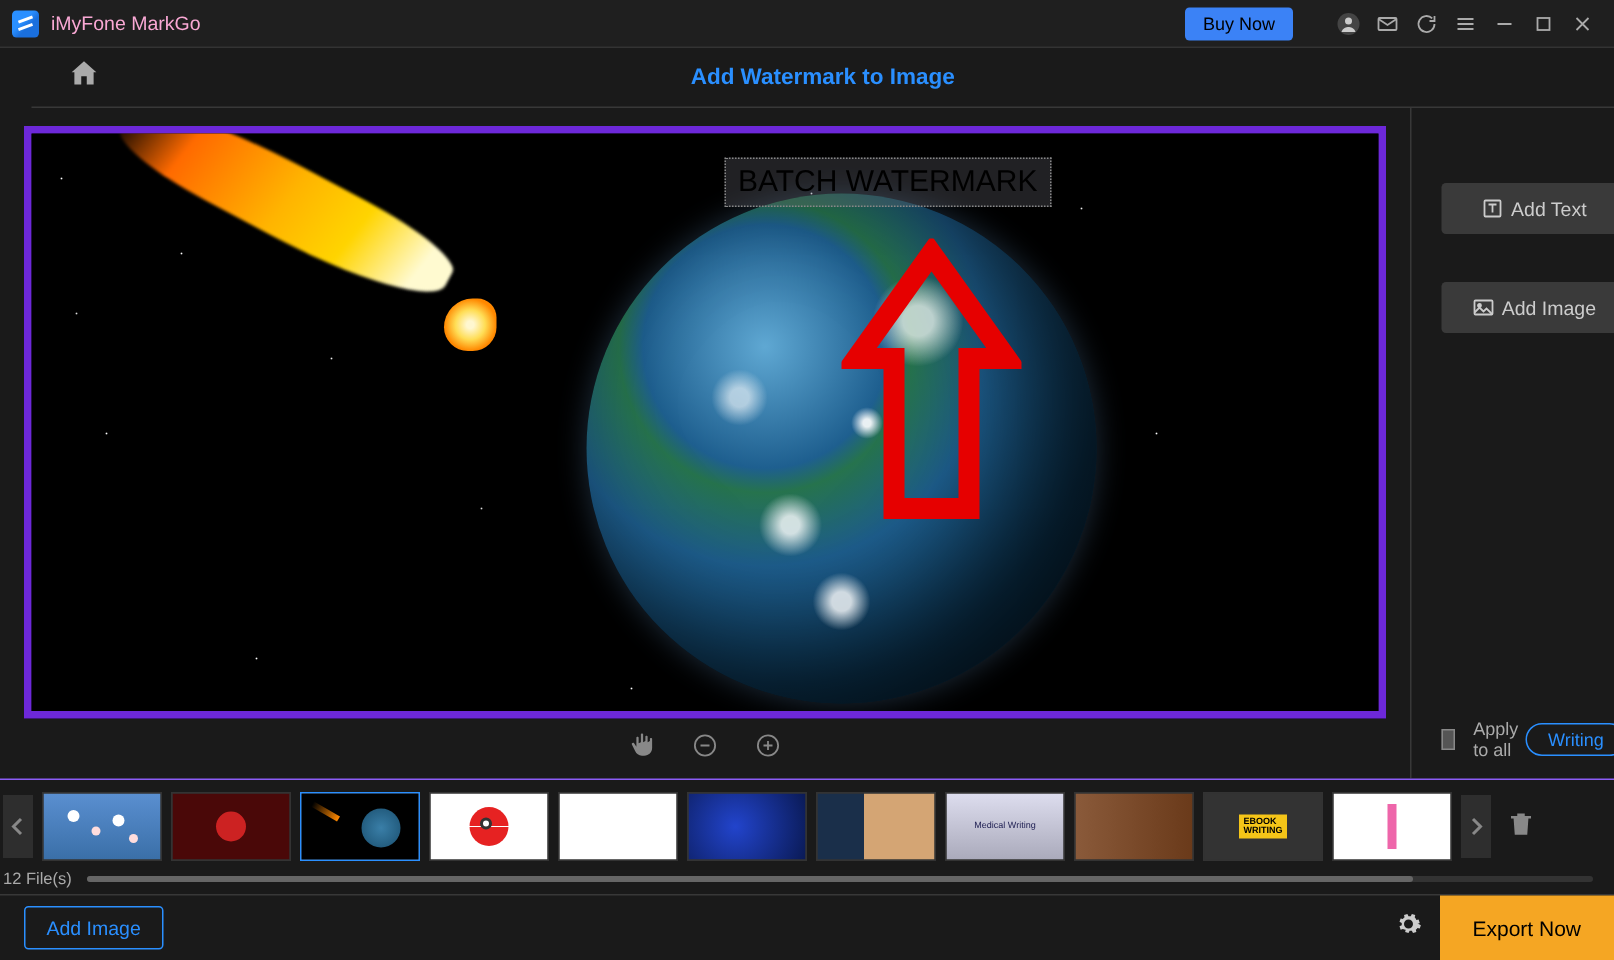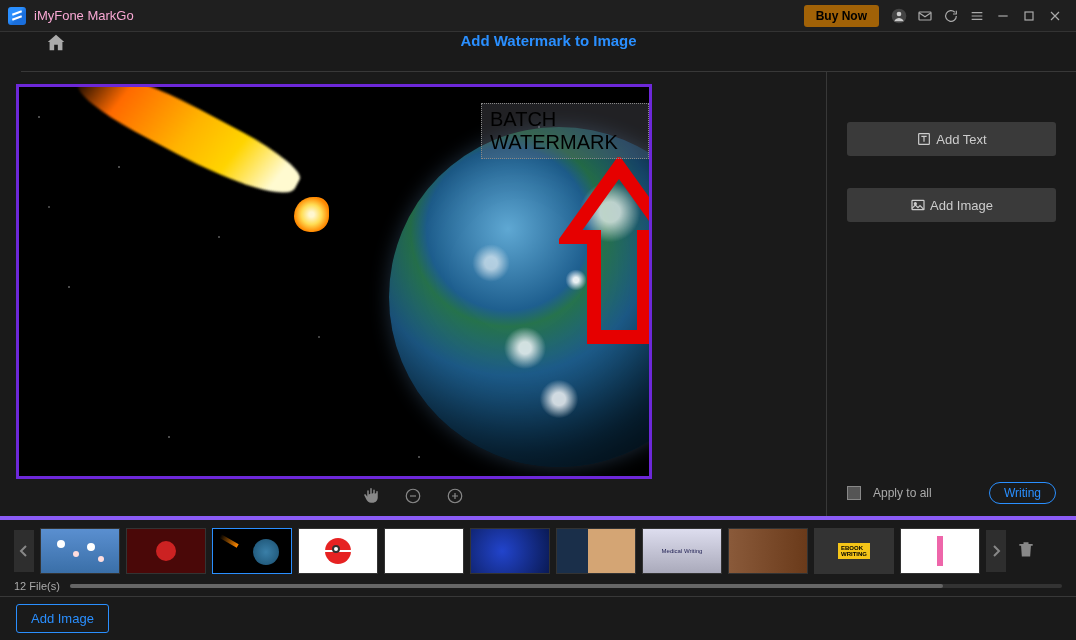--- a/index.html
+++ b/index.html
@@ -2,31 +2,31 @@
 <html><head>
 <meta charset="utf-8">
 <style>
 *{margin:0;padding:0;box-sizing:border-box;font-family:Arial,sans-serif;}
 body{background:#1a1a1a;color:#ccc;width:1076px;height:640px;overflow:hidden;display:flex;flex-direction:column;}
 .titlebar{height:32px;background:#1f1f1f;display:flex;align-items:center;padding:0 8px;border-bottom:1px solid #333;}
 .logo{width:18px;height:18px;background:linear-gradient(135deg,#2a8fff 40%,#1a6fdd 60%);border-radius:3px;margin-right:8px;position:relative;}
 .logo::before{content:"";position:absolute;width:10px;height:2px;background:#fff;top:5px;left:4px;transform:rotate(-20deg);}
 .logo::after{content:"";position:absolute;width:10px;height:2px;background:#fff;top:10px;left:4px;transform:rotate(-20deg);}
 .app-title{color:#f9a8d4;font-size:13px;flex:1;}
-.buy-btn{background:#a16207;color:#000;border:none;border-radius:3px;padding:4px 12px;font-size:12px;cursor:pointer;margin-right:7px;font-weight:bold;}
+.buy-btn{background:#3b82f6;color:#000;border:none;border-radius:3px;padding:4px 12px;font-size:12px;cursor:pointer;margin-right:24px;}
 .tb-icon{width:26px;height:26px;display:flex;align-items:center;justify-content:center;color:#aaa;cursor:pointer;}
 .tb-icon svg{width:16px;height:16px;}
-.header{height:40px;display:flex;align-items:flex-start;padding:0 24px;border-bottom:1px solid #383838;position:relative;margin-left:21px;}
+.header{height:40px;display:flex;align-items:center;padding:0 24px;border-bottom:1px solid #383838;position:relative;margin-left:21px;}
 .home-icon{color:#aaa;cursor:pointer;}
 .home-icon svg{width:22px;height:22px;}
 .page-title{color:#2a8fff;font-size:15px;font-weight:bold;position:absolute;left:50%;transform:translateX(-50%);}
 .main{flex:1;display:flex;overflow:hidden;}
 .editor{flex:1;display:flex;flex-direction:column;padding:12px 16px 0 16px;}
 .canvas-wrap{flex:1;display:flex;align-items:flex-start;justify-content:flex-start;}
-.canvas{width:636px;height:395px;background:#000;position:relative;overflow:hidden;border:3px solid #6d28d9;}
+.canvas{width:908px;height:395px;background:#000;position:relative;overflow:hidden;border:5px solid #6d28d9;}
 .stars{position:absolute;inset:0;background:#000;}
 .stars::before{content:"";position:absolute;inset:0;background-image:radial-gradient(1px 1px at 20px 30px,#fff,transparent),radial-gradient(1px 1px at 100px 80px,#fff,transparent),radial-gradient(1px 1px at 200px 150px,#eee,transparent),radial-gradient(1px 1px at 50px 200px,#fff,transparent),radial-gradient(1px 1px at 300px 250px,#ddd,transparent),radial-gradient(1px 1px at 450px 100px,#fff,transparent),radial-gradient(1px 1px at 600px 300px,#fff,transparent),radial-gradient(1px 1px at 700px 50px,#eee,transparent),radial-gradient(1px 1px at 150px 350px,#fff,transparent),radial-gradient(1px 1px at 400px 370px,#fff,transparent),radial-gradient(1px 1px at 750px 200px,#fff,transparent),radial-gradient(1px 1px at 30px 120px,#ddd,transparent),radial-gradient(1px 1px at 520px 40px,#fff,transparent);background-repeat:repeat;}
 .earth{position:absolute;width:340px;height:340px;border-radius:50%;left:370px;top:40px;background:radial-gradient(circle at 35% 30%,#5fa8d3 0%,#1e5f8f 25%,#26734d 30%,#1e5f8f 45%,#0d3b5c 70%,#05243a 100%);box-shadow:inset -40px -30px 80px rgba(0,0,0,0.7),0 0 20px rgba(100,150,200,0.3);}
 .earth::before{content:"";position:absolute;inset:0;border-radius:50%;background:radial-gradient(circle at 55% 45%,rgba(255,255,255,0.9) 1%,transparent 4%),radial-gradient(circle at 40% 65%,rgba(255,255,255,0.8) 2%,transparent 7%),radial-gradient(circle at 65% 25%,rgba(255,255,255,0.7) 3%,transparent 9%),radial-gradient(circle at 30% 40%,rgba(255,255,255,0.6) 2%,transparent 6%),radial-gradient(circle at 50% 80%,rgba(255,255,255,0.8) 2%,transparent 6%);}
 .meteor{position:absolute;left:50px;top:10px;width:280px;height:140px;}
 .flame{position:absolute;width:240px;height:50px;left:0;top:10px;background:linear-gradient(100deg,transparent 0%,#ff6a00 20%,#ffb400 50%,#ffd400 70%,#fffad0 90%);transform:rotate(28deg);border-radius:50% 30% 50% 30%;filter:blur(1px);}
 .meteor-head{position:absolute;right:20px;bottom:5px;width:35px;height:35px;background:radial-gradient(circle,#fff7d0 10%,#ffdd55 40%,#ff8800 70%);border-radius:60% 40% 50% 50%;}
 .arrow{position:absolute;left:540px;top:70px;}
 .arrow svg{width:120px;height:200px;}
 .watermark-box{position:absolute;left:462px;top:16px;border:1px dotted #888;background:rgba(110,110,120,0.3);padding:4px 8px;}
@@ -34,21 +34,21 @@
 .toolbar{height:40px;display:flex;align-items:center;justify-content:center;gap:24px;}
 .tool-btn{color:#888;cursor:pointer;}
 .tool-btn svg{width:18px;height:18px;}
 .sidebar{width:250px;border-left:1px solid #383838;padding:50px 20px 12px 20px;display:flex;flex-direction:column;}
 .side-btn{background:#3a3a3a;color:#ccc;border:none;border-radius:3px;height:34px;display:flex;align-items:center;justify-content:center;gap:4px;cursor:pointer;margin-bottom:32px;font-size:13px;}
 .side-btn svg{width:16px;height:16px;}
 .sidebar-bottom{margin-top:auto;display:flex;align-items:center;justify-content:space-between;}
 .check-wrap{display:flex;align-items:center;gap:12px;font-size:12px;color:#aaa;}
 .checkbox{width:14px;height:14px;border:1px solid #888;background:#555;cursor:pointer;}
 .preview-btn{border:1px solid #2a8fff;color:#2a8fff;background:transparent;border-radius:12px;padding:3px 14px;font-size:12px;cursor:pointer;}
-.thumbs-section{border-top:4px solid #8b5cf6;padding:8px 14px 4px 14px;}
+.thumbs-section{border-top:1px solid #8b5cf6;padding:8px 14px 4px 2px;}
 .thumbs-row{display:flex;align-items:center;gap:6px;}
 .nav-arrow{width:20px;height:42px;background:#2e2e2e;display:flex;align-items:center;justify-content:center;color:#888;cursor:pointer;}
 .thumb{width:80px;height:46px;background:#333;cursor:pointer;flex-shrink:0;border:1px solid transparent;position:relative;overflow:hidden;}
 .thumb.active{border:1px solid #2a8fff;}
 .thumb-inner{position:absolute;inset:0;}
 .delete-btn{color:#888;cursor:pointer;margin-left:4px;}
 .delete-btn svg{width:20px;height:20px;}
 .file-row{display:flex;align-items:center;gap:10px;margin-top:6px;font-size:11px;color:#aaa;}
 .scroll-track{flex:1;height:4px;background:#333;border-radius:2px;position:relative;}
 .scroll-thumb{position:absolute;left:0;width:88%;height:4px;background:#666;border-radius:2px;}
@@ -246,13 +246,19 @@
   <div class="file-row">
     <span>12 File(s)</span>
     <div class="scroll-track">
         <div class="scroll-thumb"></div>
       </div>
   </div>
 </div>
 
 <div class="footer">
   <button class="add-img-btn">Add Image</button>
+  <div class="footer-right">
+    <div class="gear-btn"><svg viewBox="0 0 24 24" fill="currentColor">
+          <path d="M12 8a4 4 0 100 8 4 4 0 000-8zm9 4l2 1-1 3-2-.5a8 8 0 01-1.5 1.5l.5 2-3 1-1-2h-2l-1 2-3-1 .5-2A8 8 0 017 16.5L5 17l-1-3 2-1v-2l-2-1 1-3 2 .5A8 8 0 018.5 6L8 4l3-1 1 2h2l1-2 3 1-.5 2A8 8 0 0119 8.5l2-.5 1 3-2 1z"></path>
+        </svg></div>
+    <button class="export-btn">Export Now</button>
+  </div>
 </div>
 
 </body></html>

